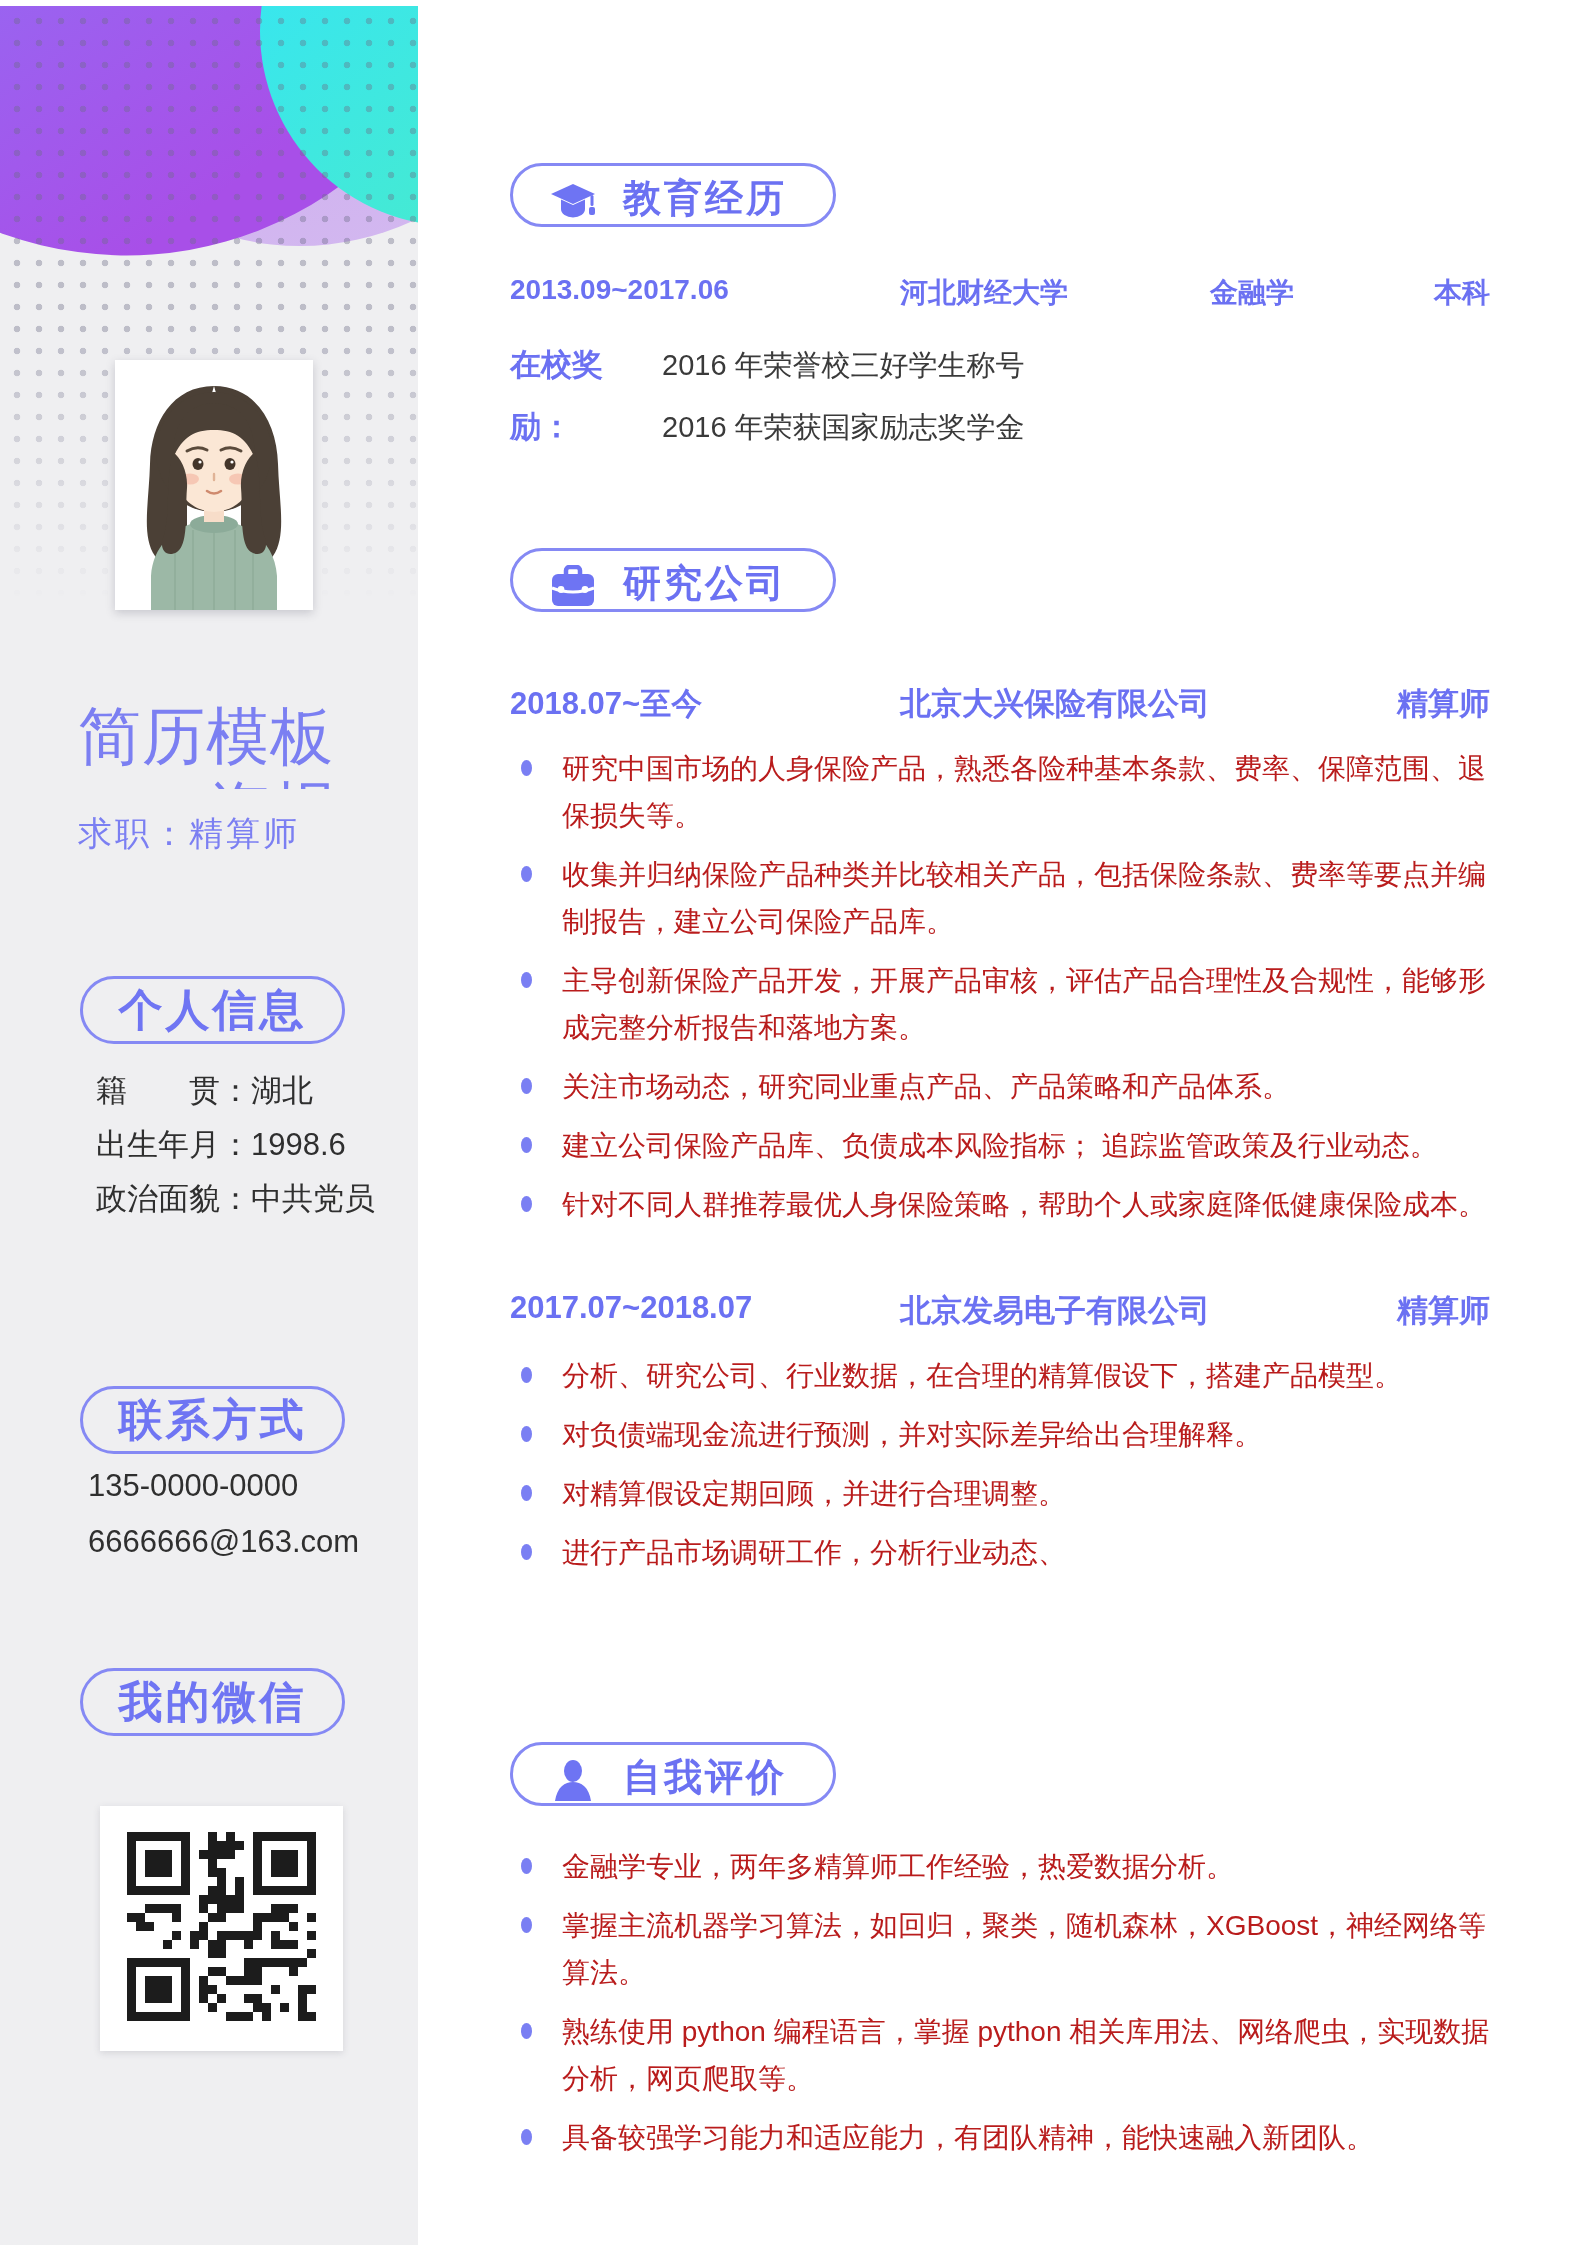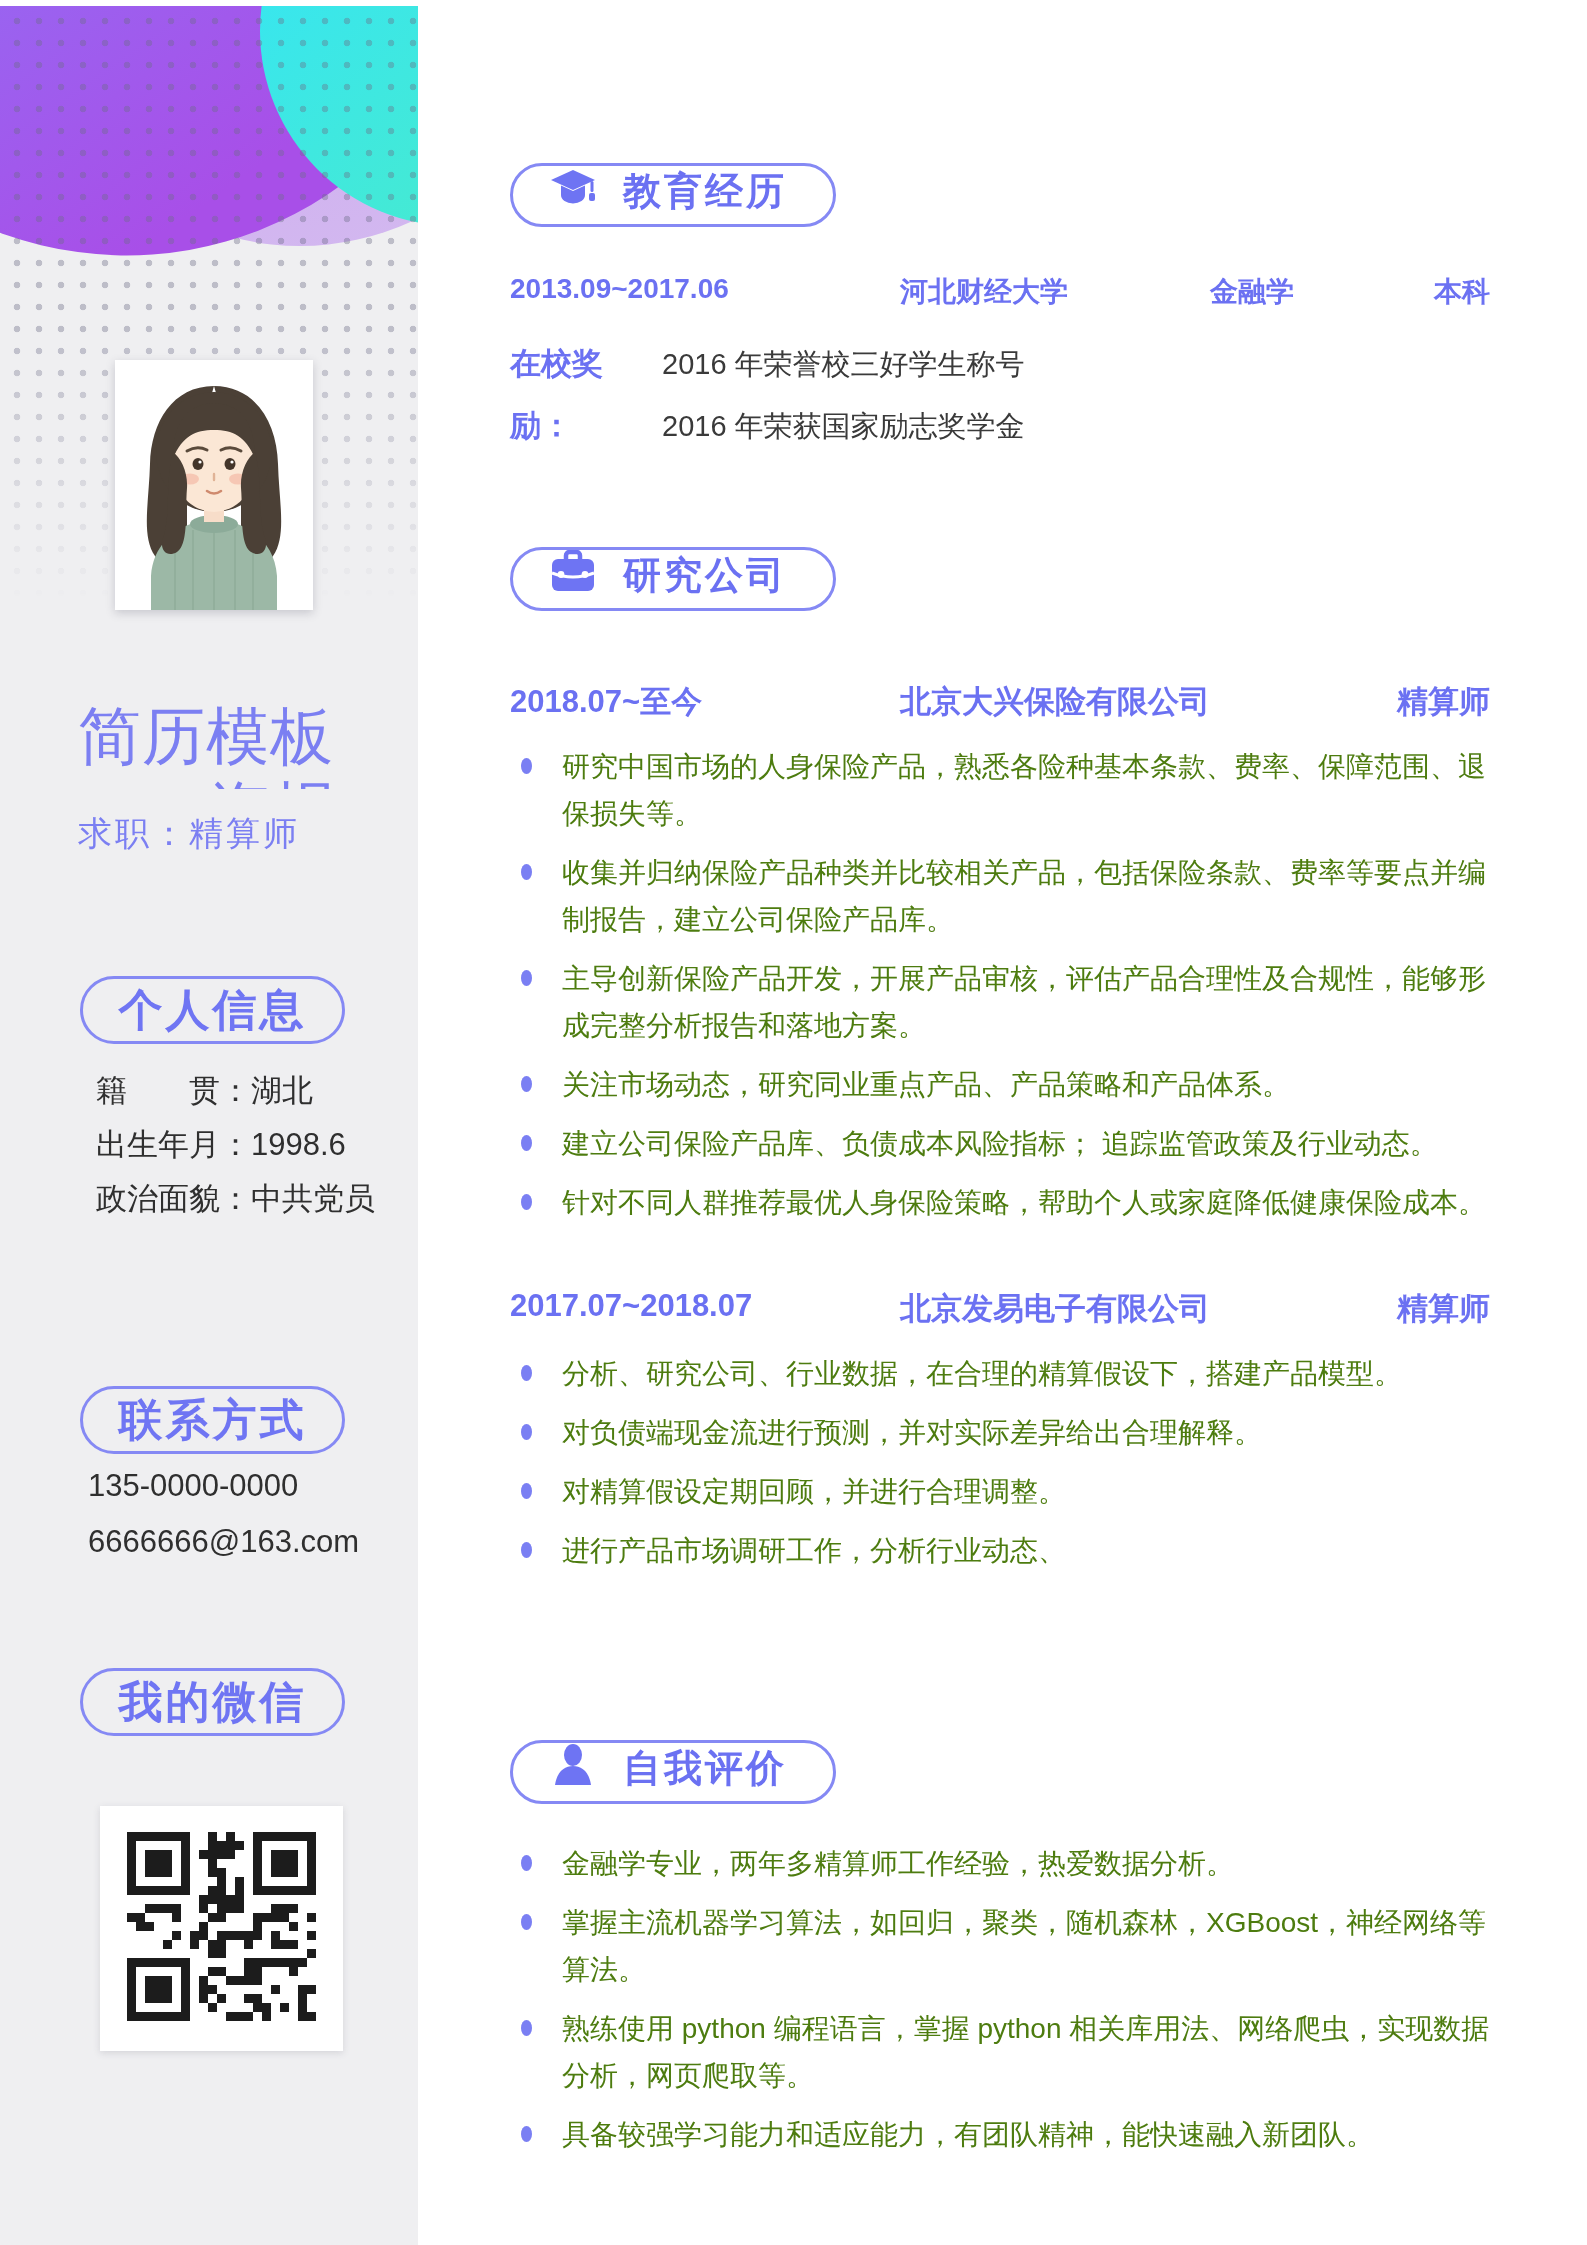--- a/index.html
+++ b/index.html
@@ -47,39 +47,39 @@
   .info-row { font-size:31px; line-height:54px; color:#2f2f2f; white-space:nowrap; }
   .contact-list { position:absolute; left:88px; top:1452px; width:310px; }
   .contact-row { font-size:31px; line-height:56px; color:#2f2f2f; white-space:nowrap; }
   .qr-card { position:absolute; left:100px; top:1800px; width:243px; height:245px;
     background:#ffffff; box-shadow:0 2px 7px rgba(60,60,80,0.15);
     display:flex; align-items:center; justify-content:center; }
   
   .main { position:absolute; left:418px; top:0; width:1169px; height:2245px;
     background:#ffffff; padding:163px 97px 0 92px; }
   .section-pill {
-    display:inline-flex; align-items:flex-start; gap:26px; height:64px;
+    display:inline-flex; align-items:flex-end; gap:26px; height:64px;
     padding:0 46px 0 36px; border:3px solid #8589f4; border-radius:999px; background:#fff;
   }
   .section-pill .sec-title { font-size:38px; font-weight:bold; color:#6b71f2; letter-spacing:3px; }
   .sec-icon { width:48px; height:44px; flex:none; }
   .edu-row { margin-top:46px; display:grid; grid-template-columns:390px 310px 1fr auto;
     font-size:28px; font-weight:bold; color:#6b71f2; }
   .edu-row .right { }
   .awards { margin-top:22px; display:flex; }
   .awards-label { flex:none; width:152px; font-size:31px; font-weight:bold; color:#6b71f2; line-height:62px; }
   .awards-lines { font-size:29px; color:#3a3a3a; line-height:62px; }
   .job-head { display:grid; grid-template-columns:390px 1fr auto;
     font-size:31px; font-weight:bold; color:#6b71f2; }
   .job-head .right { text-align:right; }
   .work-section { margin-top:90px; }
   .job1-head { margin-top:70px; }
   .job2-head { margin-top:62px; }
   .duties { list-style:none; margin-top:20px; }
-  .duties li { position:relative; padding-left:52px; font-size:28px; color:#4d7c0f;
+  .duties li { position:relative; padding-left:52px; font-size:28px; color:#b91c1c;
     line-height:47px; margin-bottom:12px; }
   .duties li::before { content:""; position:absolute; left:11px; top:15px;
     width:11px; height:16px; border-radius:50%; background:#7a7ff3; }
   .self-section { margin-top:166px; }
   .self-section .duties { margin-top:36px; }
 </style>
 </head>
 <body>
 
 <div class="page">

